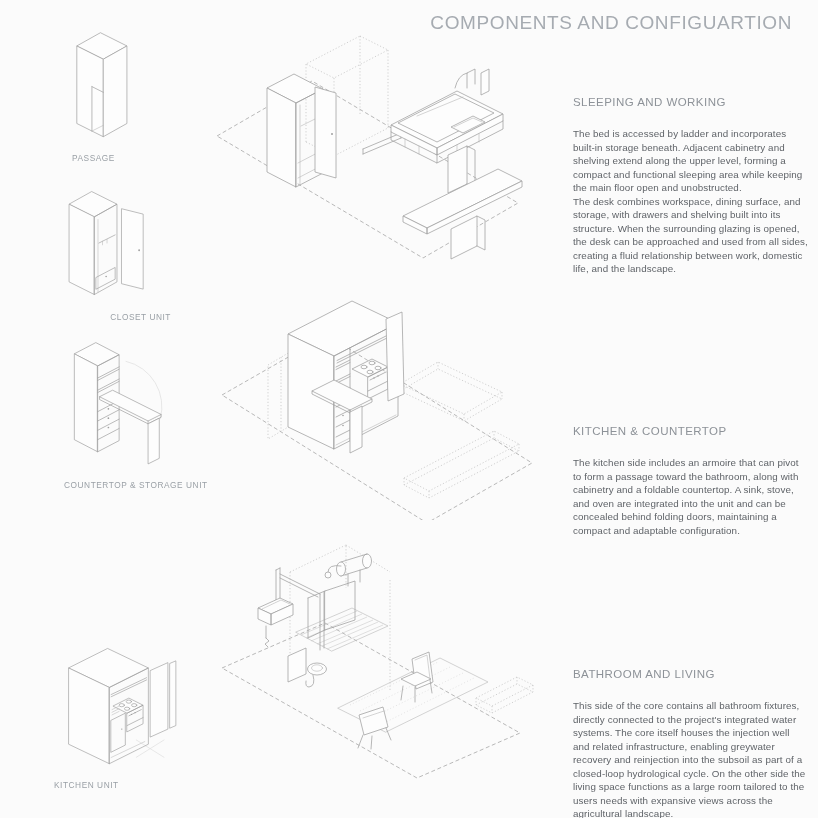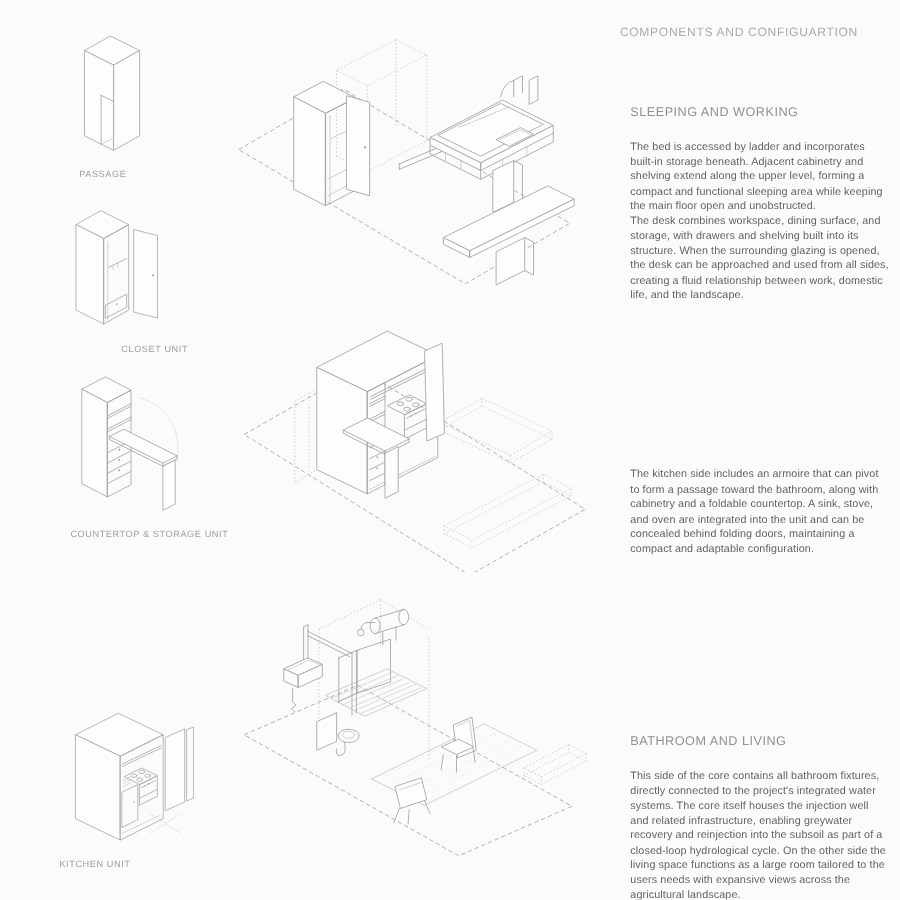--- a/index.html
+++ b/index.html
@@ -5,22 +5,22 @@
   :root{
     --background:#fbfbfb; --title:#a6abb1; --heading:#8d9298;
     --body-text:#5f6368; --label:#9aa0a6; --line:#9f9f9f; --line-light:#c4c4c4;
   }
   html,body{margin:0;padding:0;background:#fff;}
   .board{
     position:relative;width:818px;height:818px;background:var(--background);
     overflow:hidden;font-family:"Liberation Sans",sans-serif;
   }
   .title{
-    position:absolute;top:12px;right:26px;margin:12px;font-weight:400;
-    font-size:11px;letter-spacing:.6px;color:var(--title);
+    position:absolute;top:12px;right:26px;margin:0;font-weight:400;
+    font-size:19px;letter-spacing:.6px;color:var(--title);
   }
   figure.thumb{position:absolute;margin:0;}
   figure.thumb svg{display:block;}
   figure.thumb figcaption{
     font-size:8.3px;letter-spacing:.55px;color:var(--label);margin-top:3px;
     white-space:nowrap;
   }
   .f1{left:56px;top:27px;}  .f1 figcaption{margin-left:16px;}
   .f2{left:53px;top:187px;text-align:right;} .f2 figcaption{margin-left:19px;}
   .f3{left:50px;top:337px;text-align:right;} .f3 figcaption{margin-left:14px;}
@@ -288,20 +288,21 @@
     </g>
   </svg>
 
   <section class="txt s1">
     <h2>SLEEPING AND WORKING</h2>
     <p>The bed is accessed by ladder and incorporates built-in storage beneath. Adjacent cabinetry and shelving extend along the upper level, forming a compact and functional sleeping area while keeping the main floor open and unobstructed.
 The desk combines workspace, dining surface, and storage, with drawers and shelving built into its structure. When the surrounding glazing is opened, the desk can be approached and used from all sides, creating a fluid relationship between work, domestic life, and the landscape.</p>
   </section>
 
   <section class="txt s2">
+    <h2>KITCHEN &amp; COUNTERTOP</h2>
     <p>The kitchen side includes an armoire that can pivot to form a passage toward the bathroom, along with cabinetry and a foldable countertop. A sink, stove, and oven are integrated into the unit and can be concealed behind folding doors, maintaining a compact and adaptable configuration.</p>
   </section>
 
   <section class="txt s3">
     <h2>BATHROOM AND LIVING</h2>
     <p>This side of the core contains all bathroom fixtures, directly connected to the project's integrated water systems. The core itself houses the injection well and related infrastructure, enabling greywater recovery and reinjection into the subsoil as part of a closed-loop hydrological cycle. On the other side the living space functions as a large room tailored to the users needs with expansive views across the agricultural landscape.</p>
   </section>
 
 </div>
 

